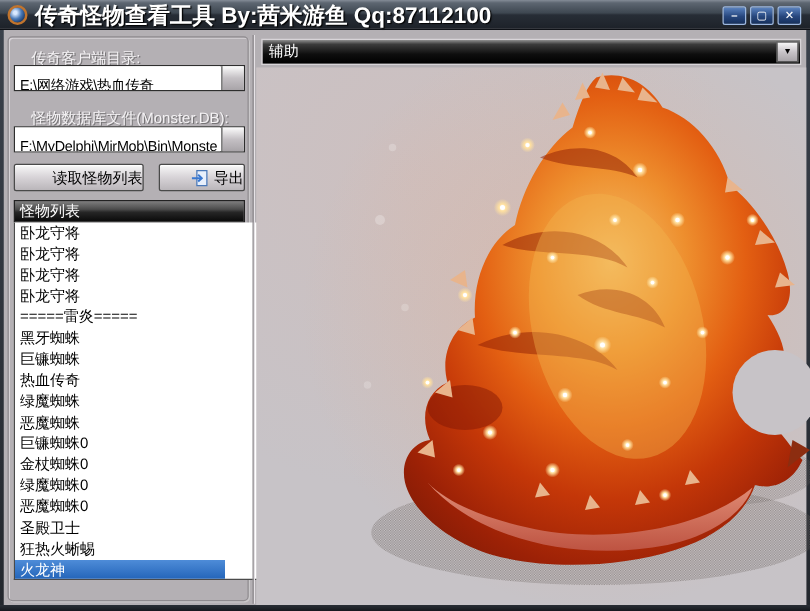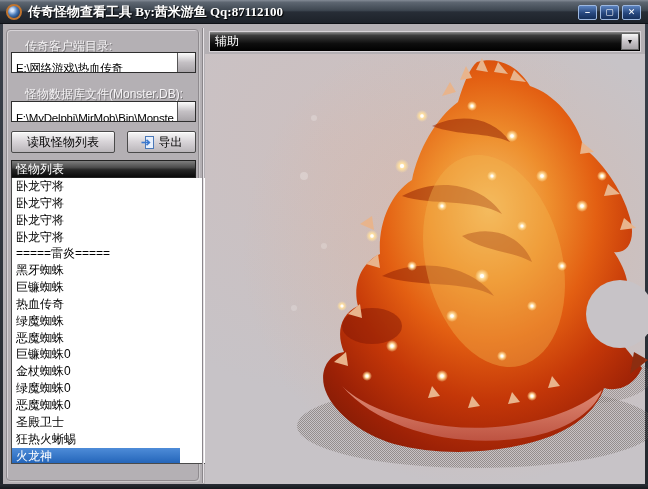--- a/index.html
+++ b/index.html
@@ -9,21 +9,21 @@
   .window { position:relative; width:648px; height:489px; background:#b4b0b4; overflow:hidden; }
 
   
   .titlebar { position:absolute; left:0; top:0; width:648px; height:24px;
     background:linear-gradient(180deg,#848c97 0%,#5d6671 10%,#3e4751 45%,#272d36 52%,#1d2229 100%);
     border-bottom:1px solid #0e1116; }
   .title-icon { position:absolute; left:6px; top:4px; width:16px; height:16px; border-radius:50%;
     background:radial-gradient(circle at 35% 35%,#d8e8ff 0 12%,#4a7ab8 45%,#16335e 80%);
     border:2px solid #c0742e; }
   .title-text { position:absolute; left:28px; top:0; line-height:24px; color:#ffffff;
-    font-weight:bold; font-size:13px; text-shadow:1px 1px 1px #000; white-space:nowrap;font-family:Liberation Serif, serif; }
+    font-weight:bold; font-size:18px; text-shadow:1px 1px 1px #000; white-space:nowrap; }
   .win-btns { position:absolute; right:7px; top:5px; display:flex; gap:3px; }
   .win-btn { width:19px; height:15px; border:1px solid #9db8e0; border-radius:2px;
     background:linear-gradient(180deg,#5b83c0,#27477e 55%,#16305c);
     color:#fff; font-size:9px; font-weight:bold; line-height:13px; text-align:center; cursor:default; }
   .frame-side { position:absolute; top:24px; bottom:0; width:3px;
     background:linear-gradient(180deg,#3a414b,#23272d); }
   .frame-bottom { position:absolute; left:0; right:0; bottom:0; height:5px;
     background:linear-gradient(180deg,#2a2f36,#15181d); }
 
   
@@ -35,21 +35,21 @@
     border:1px solid #2e2e2e; }
   .field input { position:absolute; left:0; top:0; width:164px; height:19px; border:none; outline:none;
     padding:12px 2px 0 4px; font-family:"Liberation Sans","DejaVu Sans",sans-serif; font-size:11.5px;
     letter-spacing:-0.2px; color:#000; background:#fff; }
   .browse-btn { position:absolute; right:0; top:0; width:18px; height:19px;
     background:linear-gradient(180deg,#fcfcfc,#c4c0c4 50%,#a8a4a8); border-left:1px solid #555; cursor:default; }
 
   .push-btn { position:absolute; height:22px; border:1px solid #4a4a4a; border-radius:2px;
     background:linear-gradient(180deg,#f8f8f8,#d8d4d8 48%,#bab6ba);
     box-shadow:inset 0 1px 0 #fff; color:#000; font-size:12px; text-align:center; line-height:20px; cursor:default;
-    display:flex; align-items:center; justify-content:center; gap:4px; }
+    display:flex; align-items:center; justify-content:flex-end; gap:4px; }
   .btn-load { left:4px; top:101px; width:104px; }
   .btn-export { left:120px; top:101px; width:69px; }
 
   .list-header { position:absolute; left:4px; top:130px; width:185px; height:18px;
     background:linear-gradient(180deg,#7e7e7e,#4c4c4c 40%,#262626 55%,#0a0a0a);
     border:1px solid #222; color:#fff; line-height:16px; padding-left:4px; }
   .list-box { position:absolute; left:4px; top:148px; width:219px; height:286px;
     background:#fff; border:1px solid #4a4a4a; border-top:none; overflow:hidden; }
   .list-items { position:absolute; left:0; top:0; width:168px; }
   .list-item { height:16.85px; line-height:16.85px; padding-left:4px; color:#000; white-space:nowrap; overflow:hidden; }

